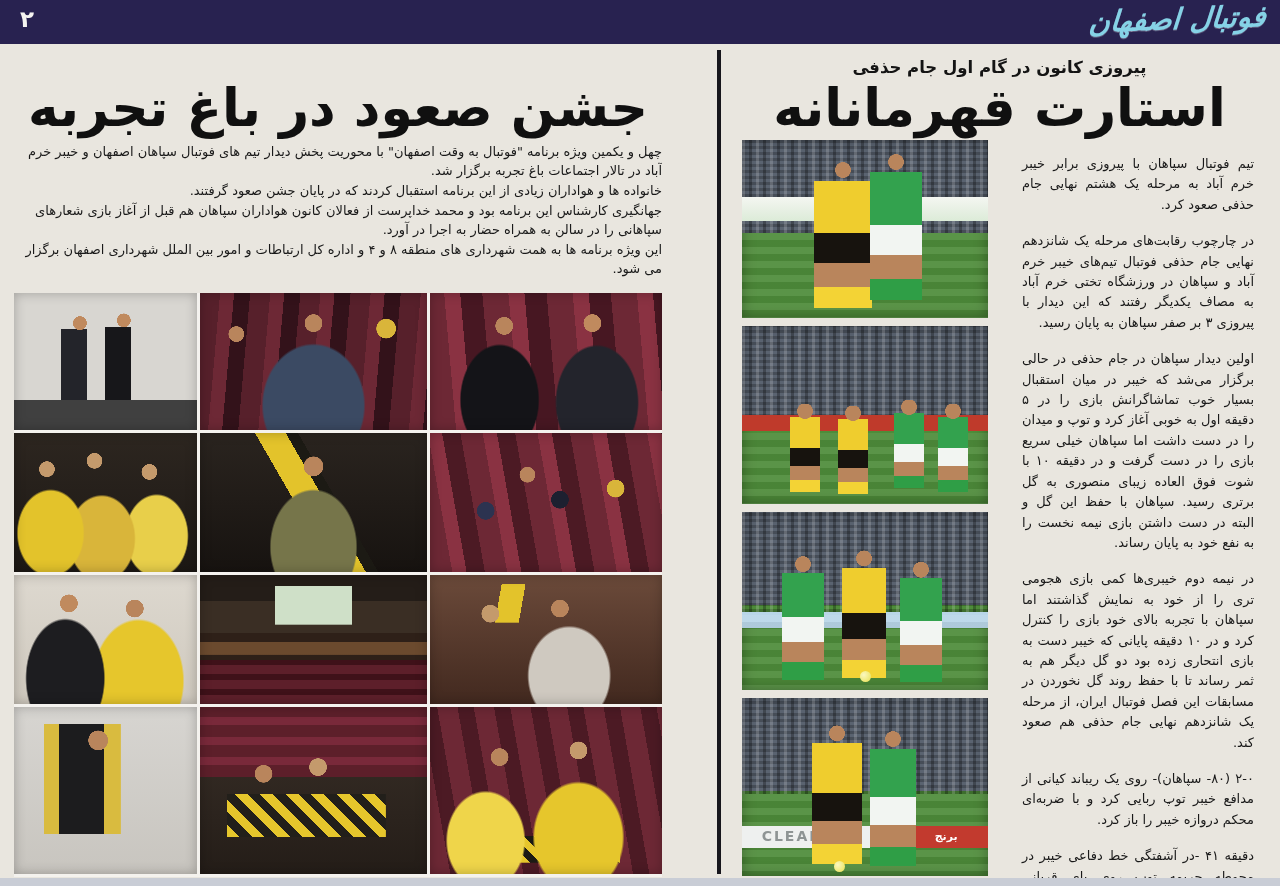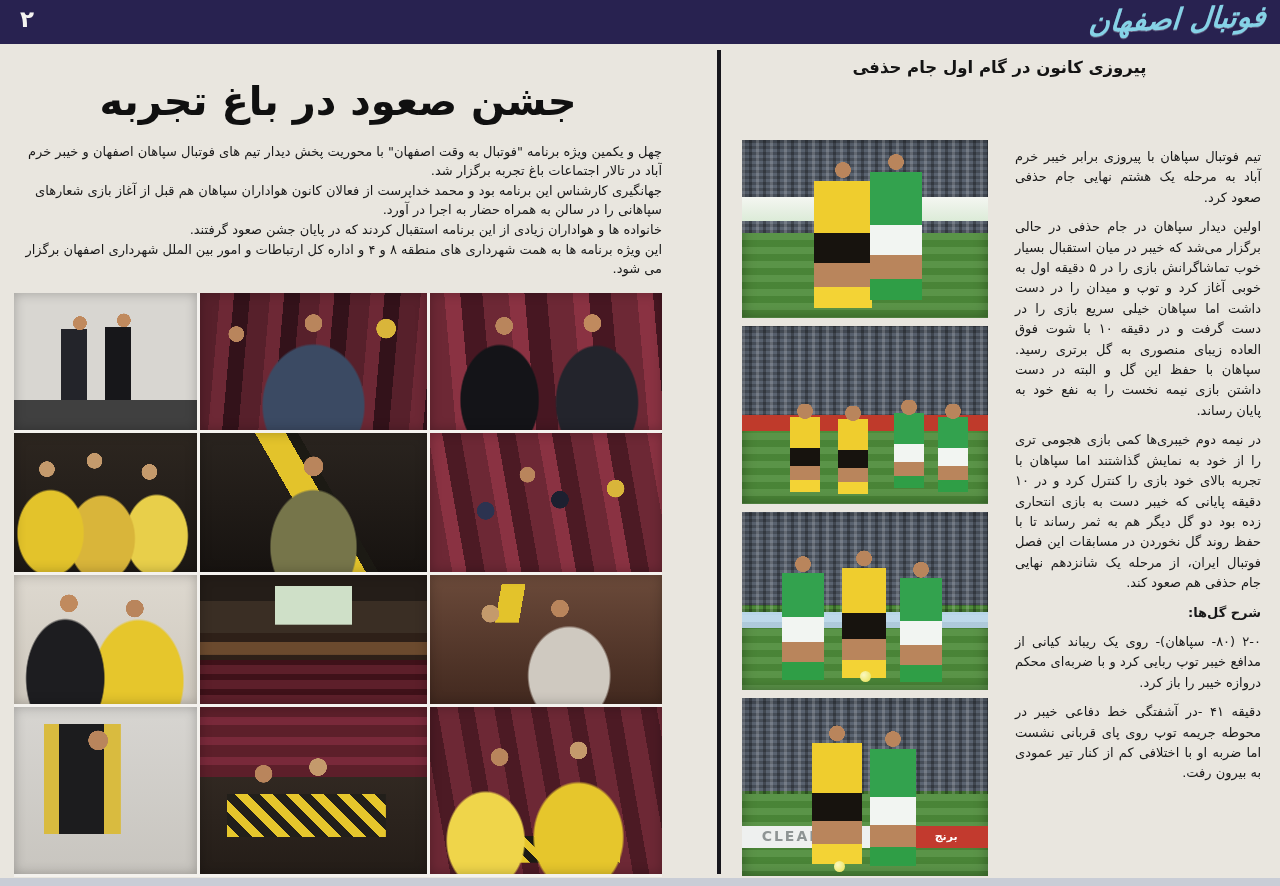--- a/index.html
+++ b/index.html
@@ -15,29 +15,29 @@
             text-shadow:0 1px 0 rgba(255,255,255,.25);}
 
   
   .bottom-strip{position:absolute;left:0;right:0;bottom:0;height:8px;background:#c9cdd6;}
   .divider{position:absolute;left:717px;top:50px;bottom:12px;width:4px;background:#17161c;}
 
   
   .kicker{position:absolute;left:0;right:0;text-align:center;font-weight:bold;
           font-size:16.5px;color:#141414;}
   .headline{position:absolute;left:0;right:0;text-align:center;font-weight:bold;
-            font-size:40px;color:#101010;letter-spacing:-1px;}
+            font-size:52px;color:#101010;letter-spacing:-1px;}
 
   
   .right-article{position:absolute;left:727px;top:50px;width:545px;height:828px;}
   .right-article .kicker{top:8px;}
   .right-article .headline{top:28px;}
   .right-body{position:absolute;right:2px;top:88px;width:264px;height:742px;overflow:hidden;
               font-size:13px;line-height:20.4px;color:#191919;text-align:justify;direction:rtl;}
-  .right-body p{margin:9px;}
+  .right-body p{margin:16px;}
   .right-body p.p-heading{font-weight:bold;}
 
   
   .photo-stack{position:absolute;right:284px;top:90px;width:246px;}
   .photo-match{position:relative;width:246px;height:178px;margin-bottom:8px;overflow:hidden;
                background:linear-gradient(to bottom,#5a6370 0 52%,#4e8c3a 52% 100%);
                box-shadow:inset 0 0 14px rgba(0,0,0,.35);}
   .photo-match .crowd{position:absolute;left:0;right:0;top:0;height:52%;
       background:
         repeating-linear-gradient(90deg,rgba(255,255,255,.16) 0 3px,transparent 3px 7px,rgba(0,0,0,.28) 7px 10px,transparent 10px 14px),
@@ -158,26 +158,27 @@
 
   <div class="topbar">
     <div class="page-number">۲</div>
     <div class="masthead">فوتبال اصفهان</div>
   </div>
 
   <div class="divider"></div>
 
   <div class="right-article">
     <div class="kicker">پیروزی کانون در گام اول جام حذفی</div>
+    <div class="headline">استارت قهرمانانه</div>
 
     <div class="right-body">
       <p>تیم فوتبال سپاهان با پیروزی برابر خیبر خرم آباد به مرحله یک هشتم نهایی جام حذفی صعود کرد.</p>
+      <p>در چارچوب رقابت‌های مرحله یک شانزدهم نهایی جام حذفی فوتبال تیم‌های خیبر خرم آباد و سپاهان در ورزشگاه تختی خرم آباد به مصاف یکدیگر رفتند که این دیدار با پیروزی ۳ بر صفر سپاهان به پایان رسید.</p>
       <p>اولین دیدار سپاهان در جام حذفی در حالی برگزار می‌شد که خیبر در میان استقبال بسیار خوب تماشاگرانش بازی را در ۵ دقیقه اول به خوبی آغاز کرد و توپ و میدان را در دست داشت اما سپاهان خیلی سریع بازی را در دست گرفت و در دقیقه ۱۰ با شوت فوق العاده زیبای منصوری به گل برتری رسید. سپاهان با حفظ این گل و البته در دست داشتن بازی نیمه نخست را به نفع خود به پایان رساند.</p>
       <p>در نیمه دوم خیبری‌ها کمی بازی هجومی تری را از خود به نمایش گذاشتند اما سپاهان با تجربه بالای خود بازی را کنترل کرد و در ۱۰ دقیقه پایانی که خیبر دست به بازی انتحاری زده بود دو گل دیگر هم به ثمر رساند تا با حفظ روند گل نخوردن در مسابقات این فصل فوتبال ایران، از مرحله یک شانزدهم نهایی جام حذفی هم صعود کند.</p>
-      <p class="p-heading">شرح گل‌ها:</p>
       <p>۲-۰ (۸۰- سپاهان)- روی یک ریباند کیانی از مدافع خیبر توپ ربایی کرد و با ضربه‌ای محکم دروازه خیبر را باز کرد.</p>
       <p>دقیقه ۴۱ -در آشفتگی خط دفاعی خیبر در محوطه جریمه توپ روی پای قربانی نشست اما ضربه او با اختلافی کم از کنار تیر عمودی به بیرون رفت.</p>
 
     </div>
 
     <div class="photo-stack">
 
       <div class="photo-match">
         <div class="crowd"></div>
         <div class="board board-white-green">ذخیره‌ای</div>
@@ -219,22 +220,22 @@
       </div>
 
     </div>
   </div>
 
   <div class="left-article">
     <div class="headline">جشن صعود در باغ تجربه</div>
 
     <div class="left-body">
       <p>چهل و یکمین ویژه برنامه "فوتبال به وقت اصفهان" با محوریت پخش دیدار تیم های فوتبال سپاهان اصفهان و خیبر خرم آباد در تالار اجتماعات باغ تجربه برگزار شد.</p>
+      <p>خانواده ها و هواداران زیادی از این برنامه استقبال کردند که در پایان جشن صعود گرفتند.</p>
       <p>جهانگیری کارشناس این برنامه بود و محمد خداپرست از فعالان کانون هواداران سپاهان هم قبل از آغاز بازی شعارهای سپاهانی را در سالن به همراه حضار به اجرا در آورد.</p>
-      <p>خانواده ها و هواداران زیادی از این برنامه استقبال کردند که در پایان جشن صعود گرفتند.</p>
       <p>این ویژه برنامه ها به همت شهرداری های منطقه ۸ و ۴ و اداره کل ارتباطات و امور بین الملل شهرداری اصفهان برگزار می شود.</p>
     </div>
 
     <div class="collage">
       <div class="cphoto c-aud2"></div>
       <div class="cphoto c-aud1"></div>
       <div class="cphoto c-stage"></div>
 
       <div class="cphoto c-aud3"></div>
       <div class="cphoto c-fans2"></div>

